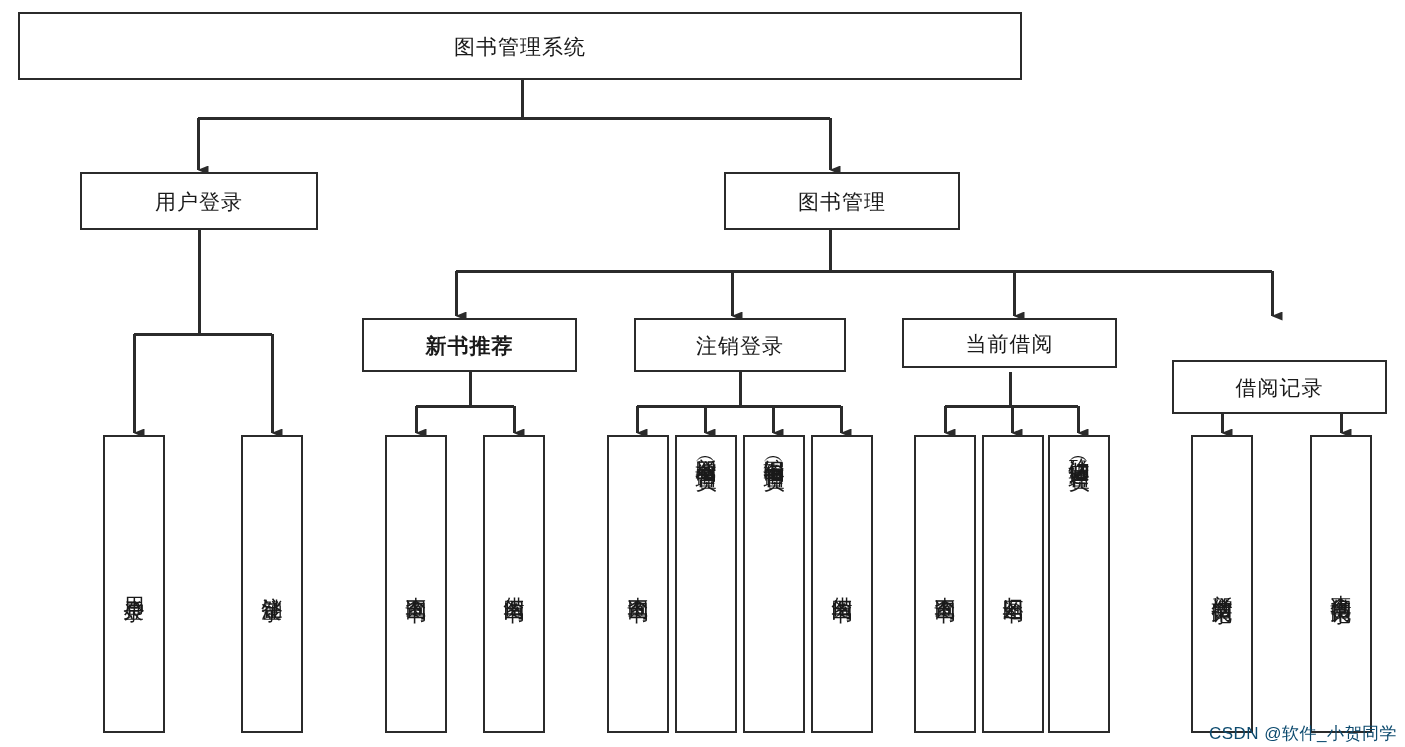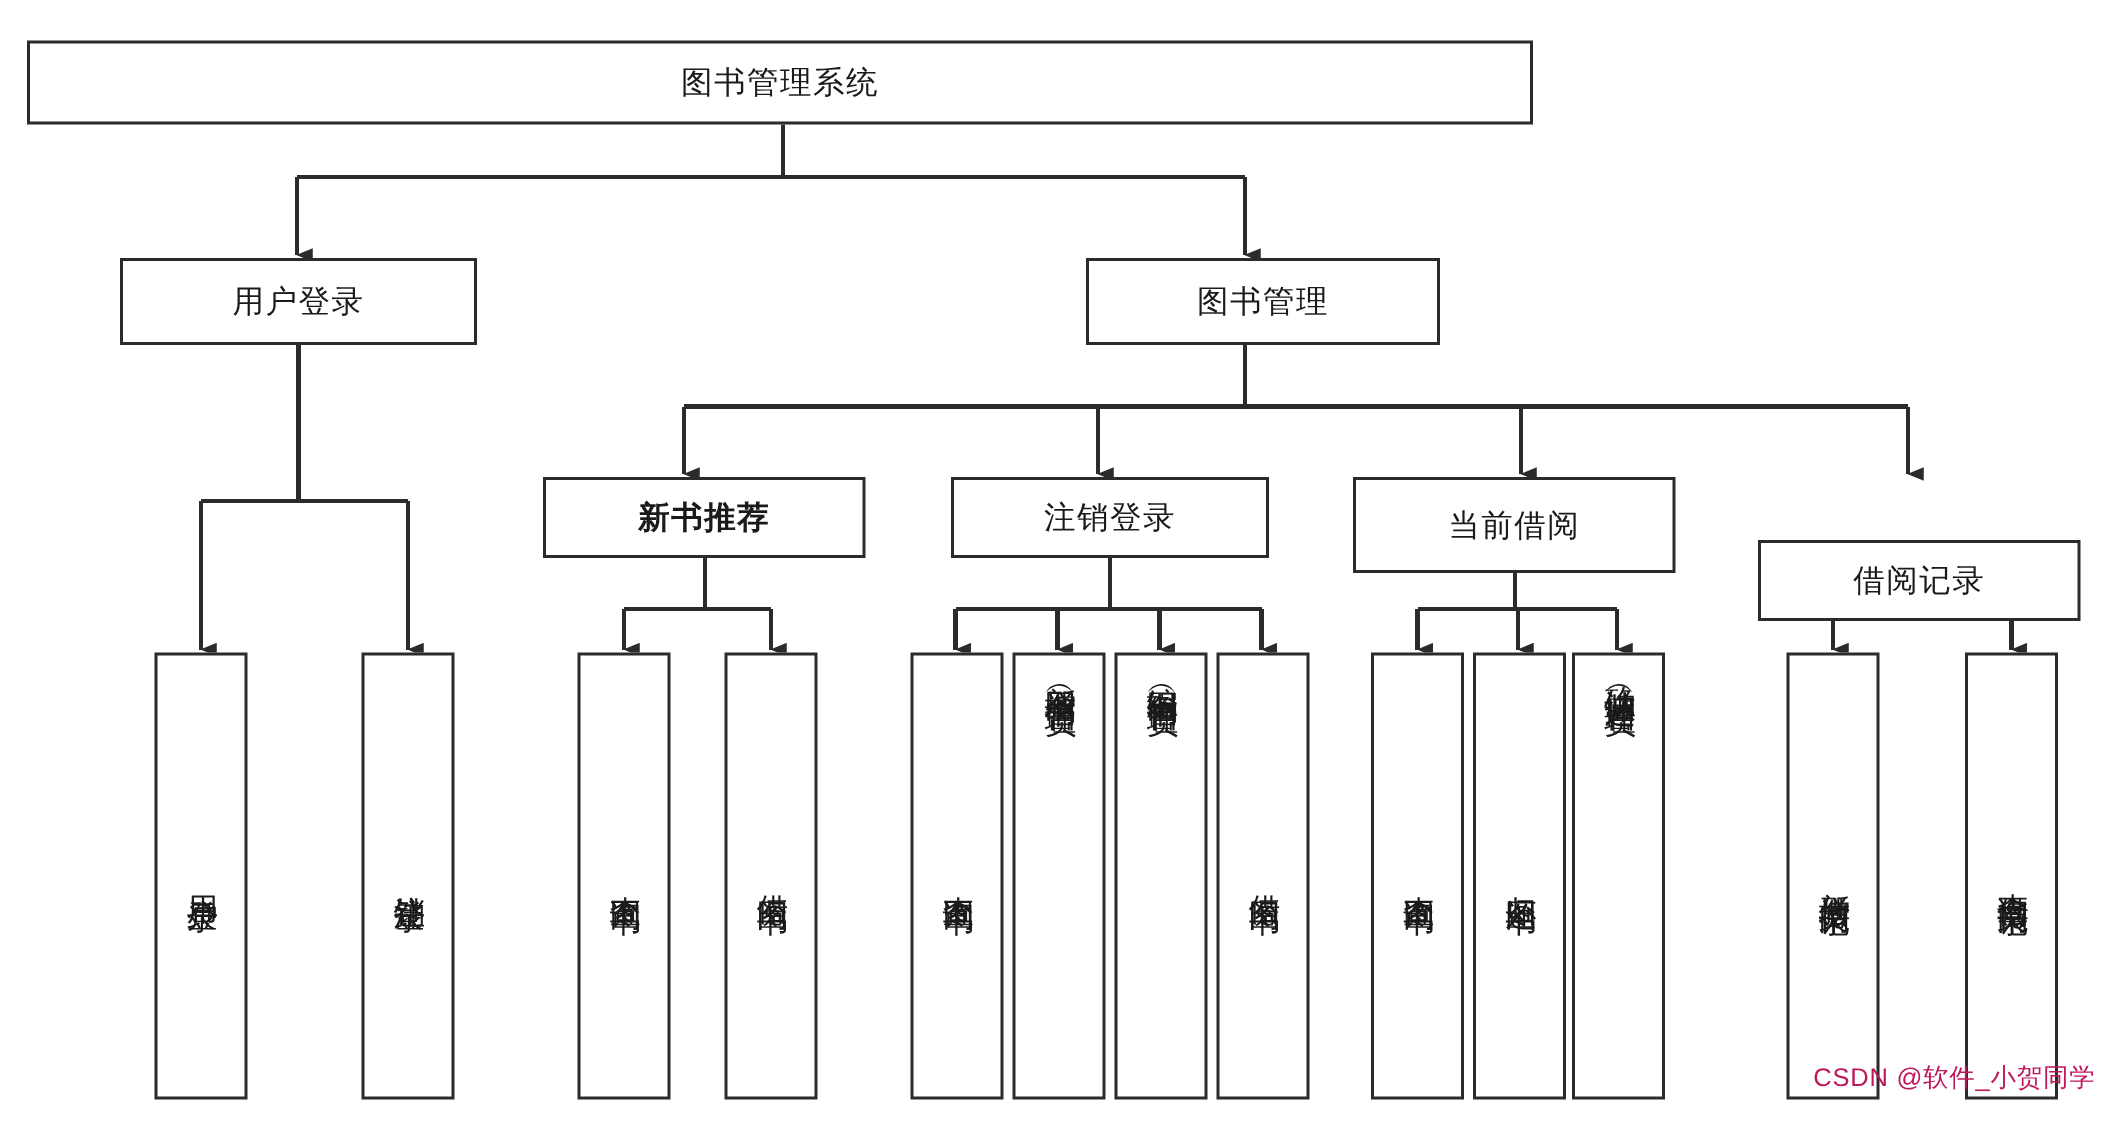--- a/index.html
+++ b/index.html
@@ -56,23 +56,23 @@
     text-orientation: upright;
     font-size: 21px;
     line-height: 1.14;
     letter-spacing: 2px;
     white-space: nowrap;
     color: #1a1a1a;
   }
   #watermark {
     position: absolute;
     right: 8px;
-    bottom: 17px;
+    bottom: 2px;
     font-size: 17px;
-    color: #be185d;
+    color: #0c4a6e;
     white-space: nowrap;
     letter-spacing: 0.5px;
     margin-left: 44px;
   }
 </style>
 </head>
 <body>
 
 <div id="diagram-root">
 
@@ -120,38 +120,38 @@
       <path d="M 1012,406 L 1012,433" marker-end="url(#arrowhead)"></path>
       <path d="M 1078,406 L 1078,433" marker-end="url(#arrowhead)"></path>
 
       <path d="M 1280,372 L 1280,406"></path>
       <path d="M 1222,406 L 1341,406"></path>
       <path d="M 1222,406 L 1222,433" marker-end="url(#arrowhead)"></path>
       <path d="M 1341,406 L 1341,433" marker-end="url(#arrowhead)"></path>
     </g>
   </svg>
 
-  <div class="node node-h" style="left:18px; top:27px; width:1004px; height:56px;">
+  <div class="node node-h" style="left:18px; top:12px; width:1004px; height:68px;">
     <span>图书管理系统</span>
   </div>
 
   <div class="node node-h" style="left:80px; top:172px; width:238px; height:58px;">
     <span>用户登录</span>
   </div>
   <div class="node node-h" style="left:712px; top:172px; width:236px; height:58px;margin-left:12px;">
     <span>图书管理</span>
   </div>
 
   <div class="node node-h" style="left:362px; top:318px; width:215px; height:54px;font-weight:bold;">
     <span>新书推荐</span>
   </div>
   <div class="node node-h" style="left:634px; top:318px; width:212px; height:54px;">
     <span>注销登录</span>
   </div>
-  <div class="node node-h" style="left:902px; top:318px; width:215px; height:64px;">
+  <div class="node node-h" style="left:902px; top:318px; width:215px; height:50px;">
     <span>当前借阅</span>
   </div>
   <div class="node node-h" style="left:1172px; top:318px; width:215px; height:54px;margin-top:42px;">
     <span>借阅记录</span>
   </div>
 
   <div class="node node-v center-v" style="left:103px; top:435px; width:62px; height:298px;">
     <span class="vtext">用户登录</span>
   </div>
   <div class="node node-v center-v" style="left:241px; top:435px; width:62px; height:298px;">

